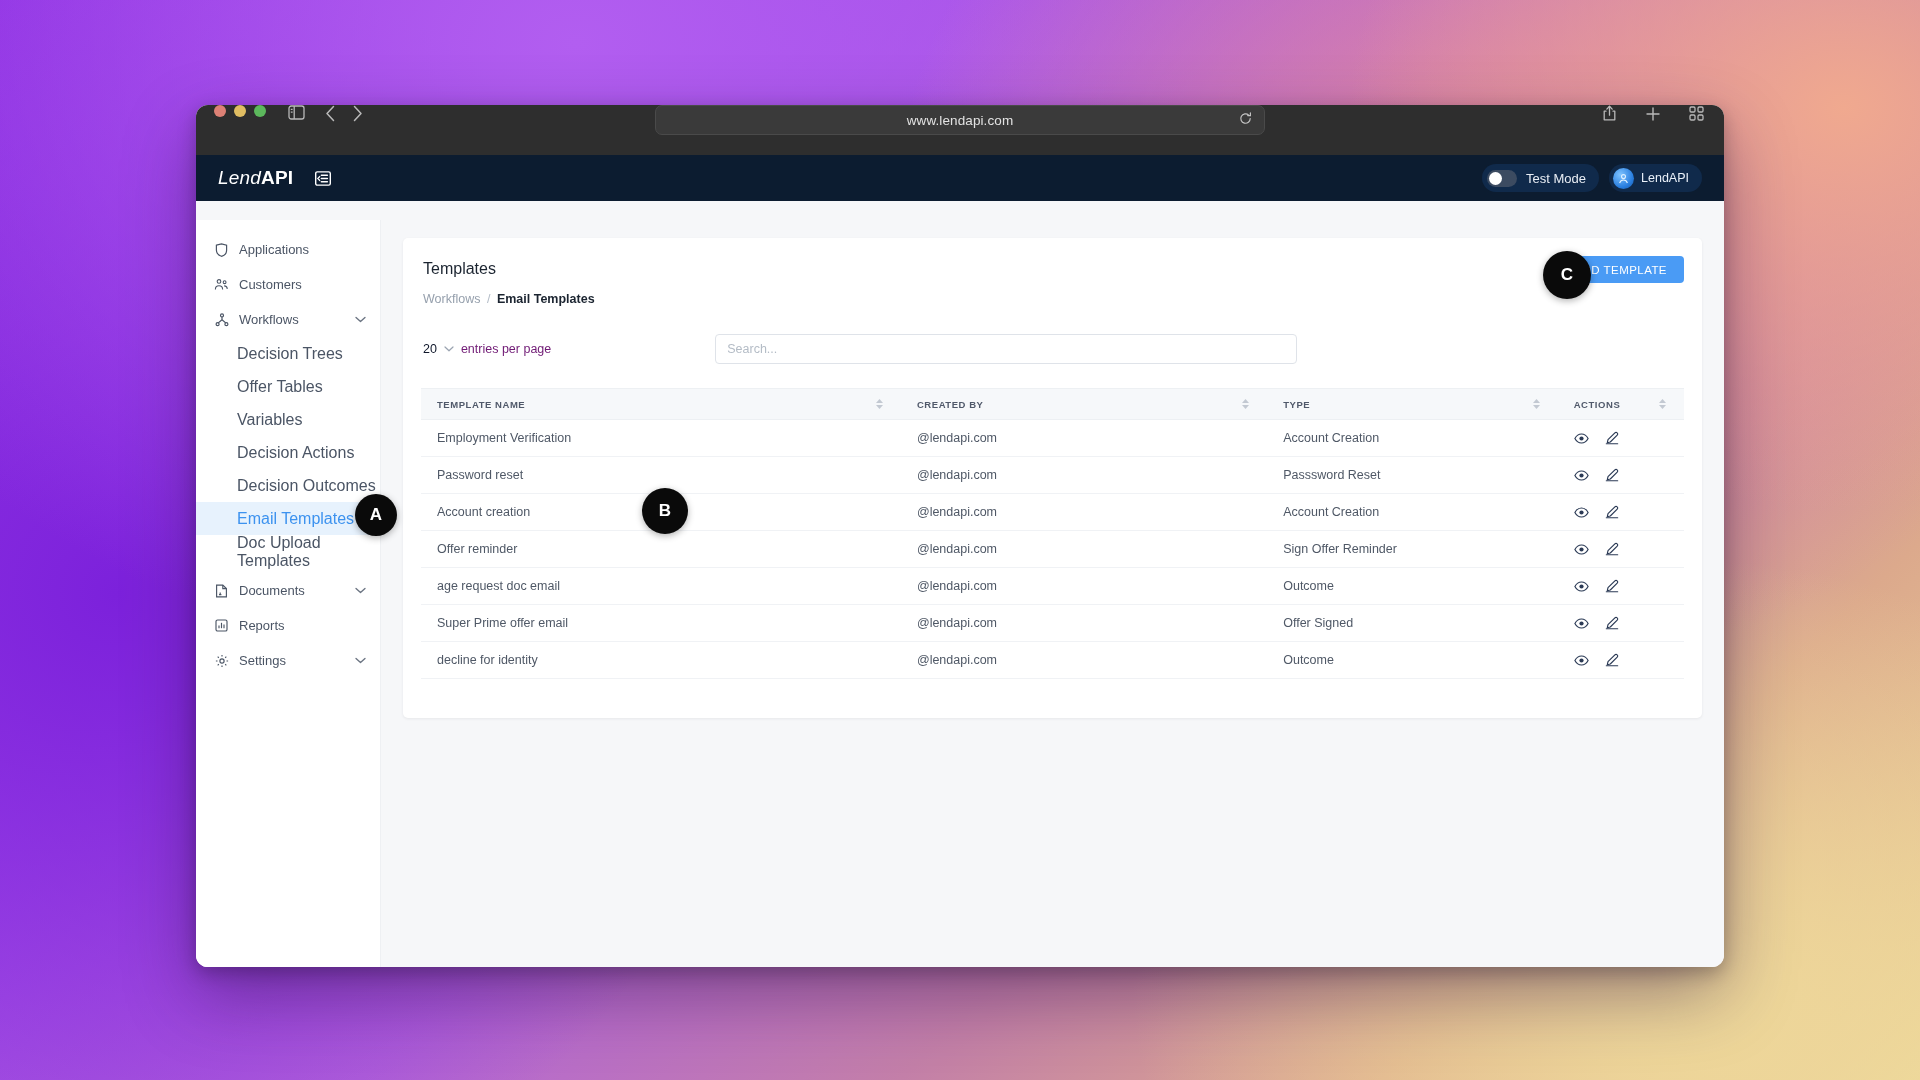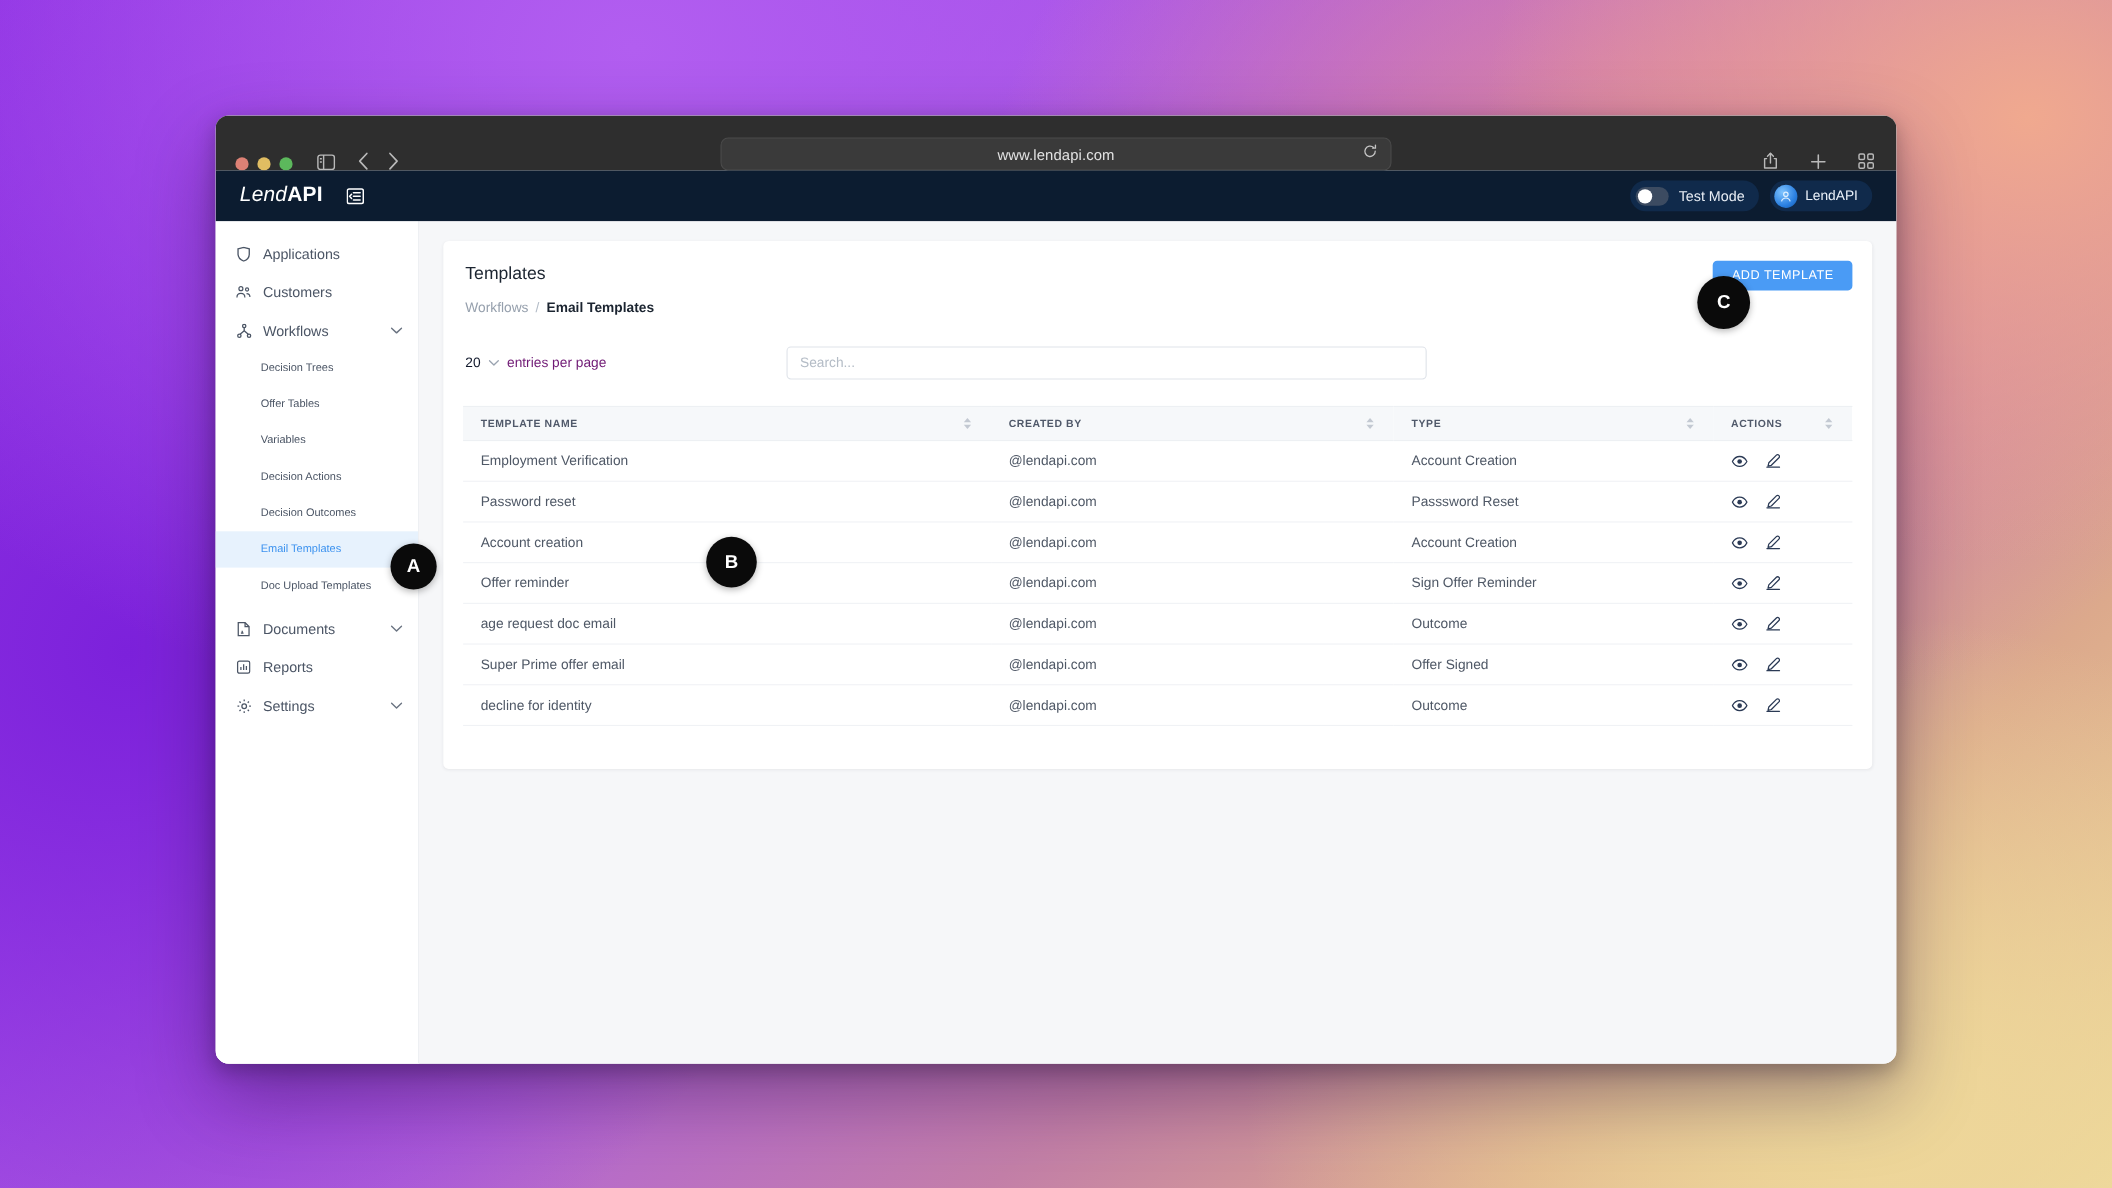--- a/index.html
+++ b/index.html
@@ -22,21 +22,21 @@
   .browser {
     position:absolute; left:196px; top:105px;
     width:1528px; height:862px;
     border-radius:12px;
     background:#ffffff;
     box-shadow:0 28px 70px rgba(40,10,70,.42), 0 6px 18px rgba(0,0,0,.25);
     overflow:hidden;
   }
   .chrome-bar {
     height:50px; background:#2e2e2e;
-    display:flex; align-items:flex-end; padding:0 18px;
+    display:flex; align-items:flex-start; padding:0 18px;
     position:relative;
   }
   .traffic { display:flex; gap:8px; align-items:center; }
   .dot { width:12px; height:12px; border-radius:50%; }
   .dot.red{background:#dd8175;} .dot.yellow{background:#e0bd62;} .dot.green{background:#5cb85c;}
 
   .chrome-icon { color:#b9b9b9; display:flex; align-items:center; justify-content:center; }
   .sidebar-toggle { margin-left:22px; }
   .nav-arrows { display:flex; gap:16px; margin-left:20px; }
 
@@ -44,21 +44,21 @@
     position:absolute; left:50%; transform:translateX(-50%);
     width:610px; height:30px; border-radius:7px;
     background:#3a3a3a; border:1px solid #4a4a4a;
     display:flex; align-items:center; justify-content:center;
   }
   .url-text { color:#e2e2e2; font-size:13.5px; letter-spacing:.1px; }
   .reload-icon { position:absolute; right:12px; top:50%; transform:translateY(-50%); color:#c3c3c3; }
   .chrome-right { position:absolute; right:20px; display:flex; gap:28px; align-items:center; }
 
   
-  .app { height:812px; display:flex; flex-direction:column; background:#f6f7f9; }
+  .app { height:812px; display:flex; flex-direction:column; background:#f6f7f9;gap:19px; }
   .appbar {
     height:46px; background:#0c1c30; display:flex; align-items:center;
     padding:0 22px; position:relative; flex:0 0 46px;
   }
   .logo { color:#fff; font-size:19px; letter-spacing:.2px; }
   .logo .lend { font-style:italic; font-weight:400; }
   .logo .api { font-weight:700; }
   .menu-collapse { margin-left:22px; color:#fff; display:flex; align-items:center; }
 
   .appbar-right { position:absolute; right:22px; display:flex; align-items:flex-start; gap:10px; }
@@ -94,21 +94,21 @@
     padding-top:12px; border-right:1px solid #eef0f3;
   }
   .nav-item {
     height:35px; display:flex; align-items:center; gap:10px;
     padding-left:18px; color:#4b5565; font-size:13px; cursor:pointer;
   }
   .nav-item .ic { width:15px; height:15px; display:flex; align-items:center; justify-content:center; color:#4b5565; flex:0 0 15px;}
   .nav-item .chev { margin-left:auto; margin-right:14px; color:#6b7482; display:flex; }
   .sub-item {
     height:33px; display:flex; align-items:center;
-    padding-left:41px; color:#4b5565; font-size:10px; cursor:pointer;
+    padding-left:41px; color:#4b5565; font-size:16px; cursor:pointer;
   }
   .sub-item.active { background:#e7f2fd; color:#3c92ef; }
 
   
   .main { flex:1; padding:18px 22px 0 22px; min-width:0; }
   .card {
     background:#fff; border-radius:5px; min-height:480px;
     box-shadow:0 1px 3px rgba(22,30,45,.07);
     padding:22px 18px 0 18px; position:relative;
   }

